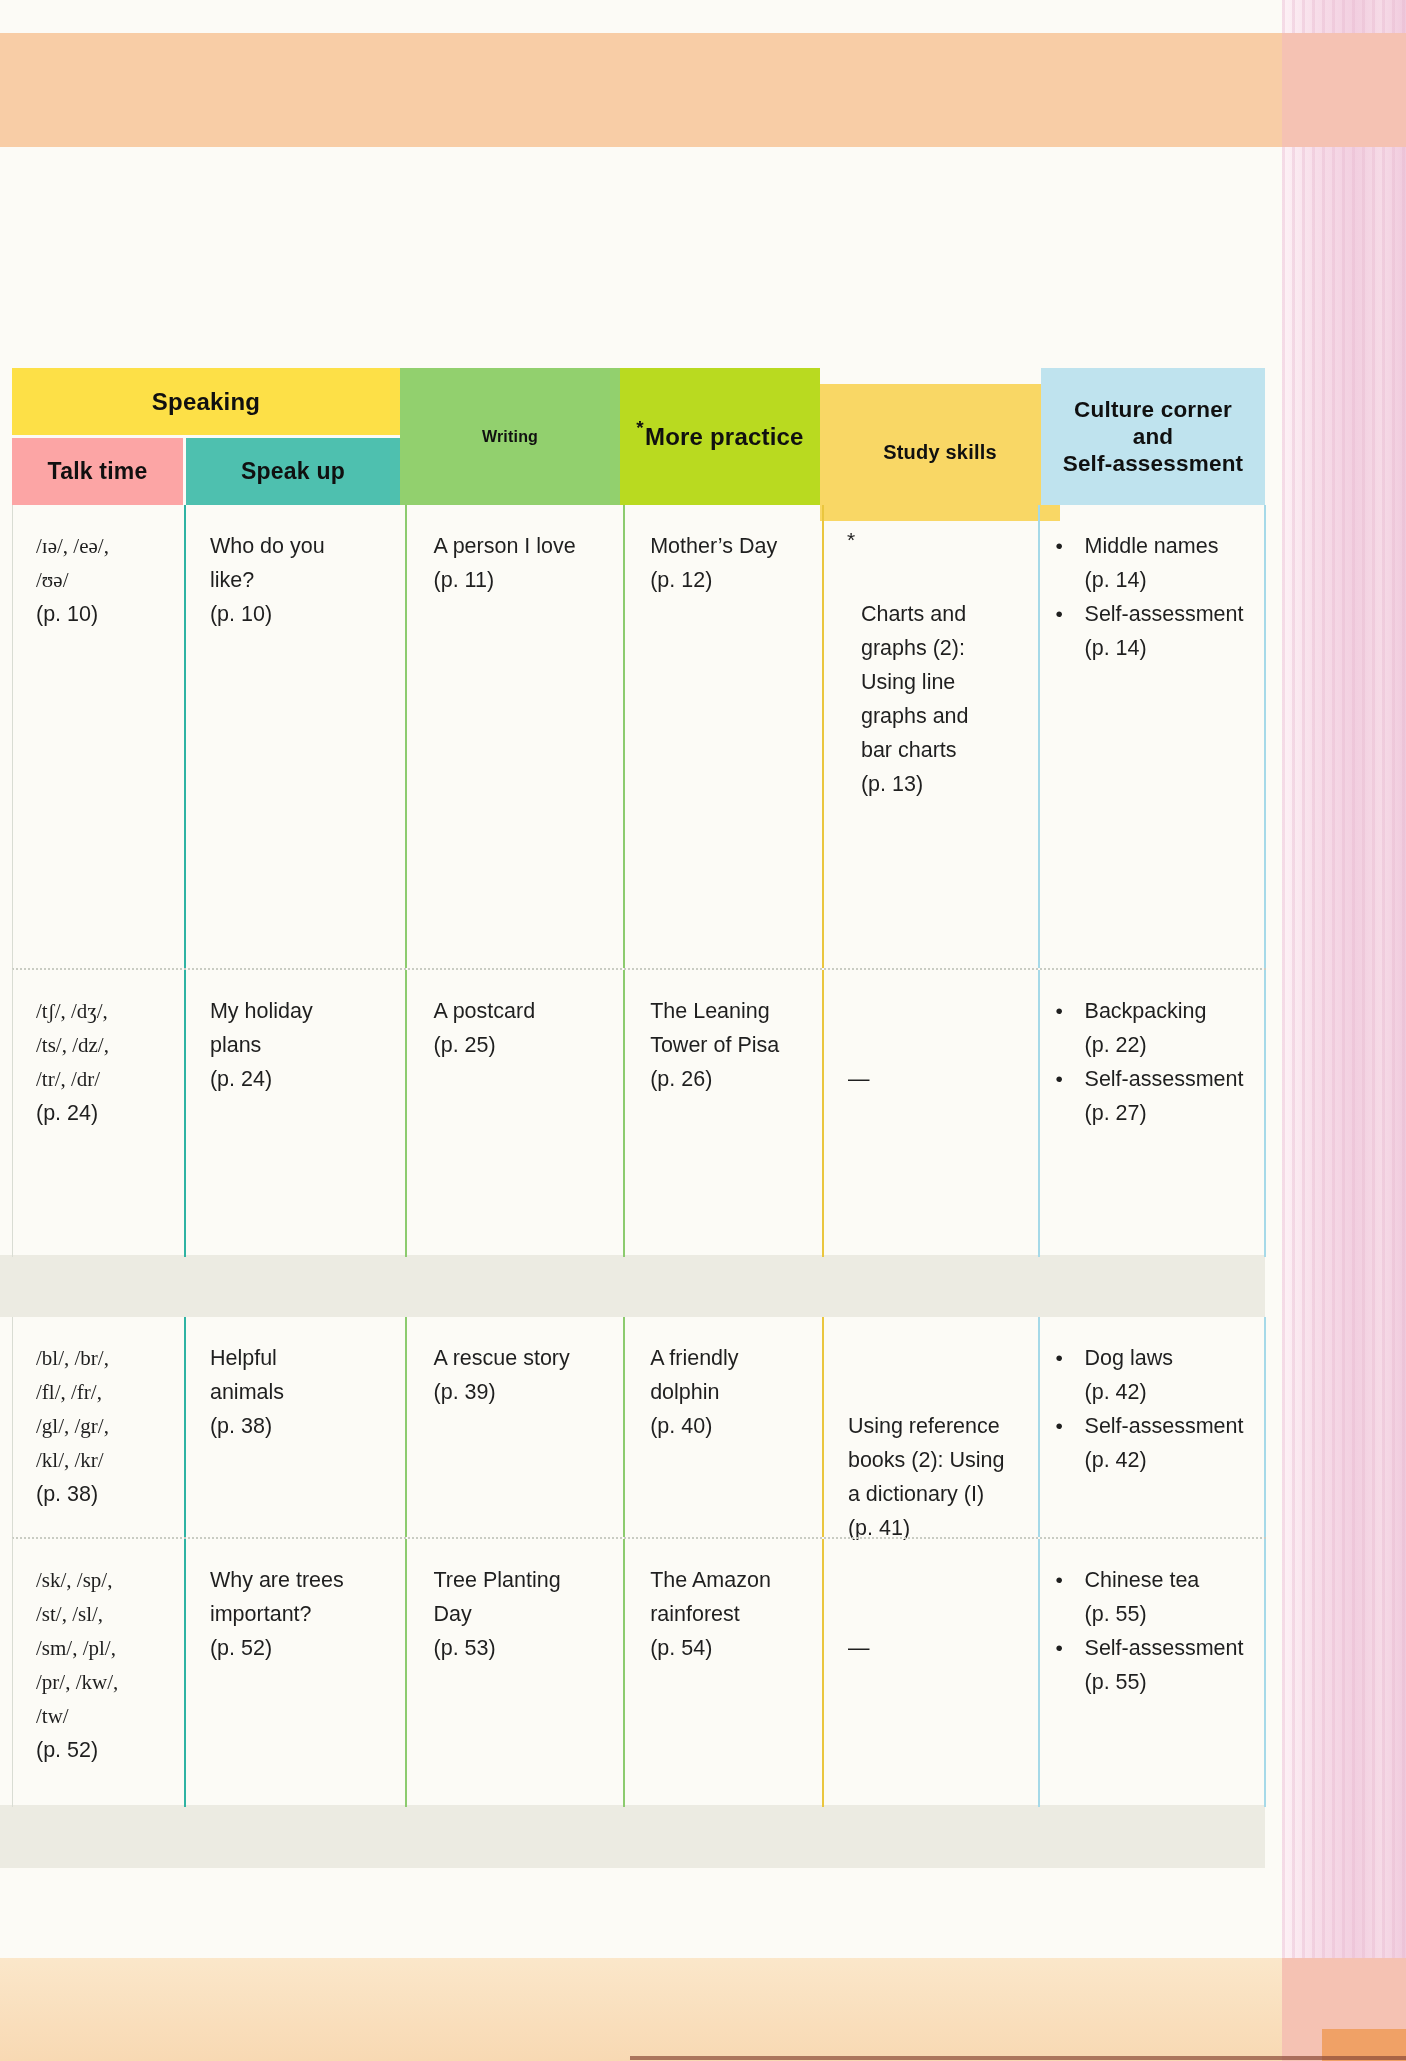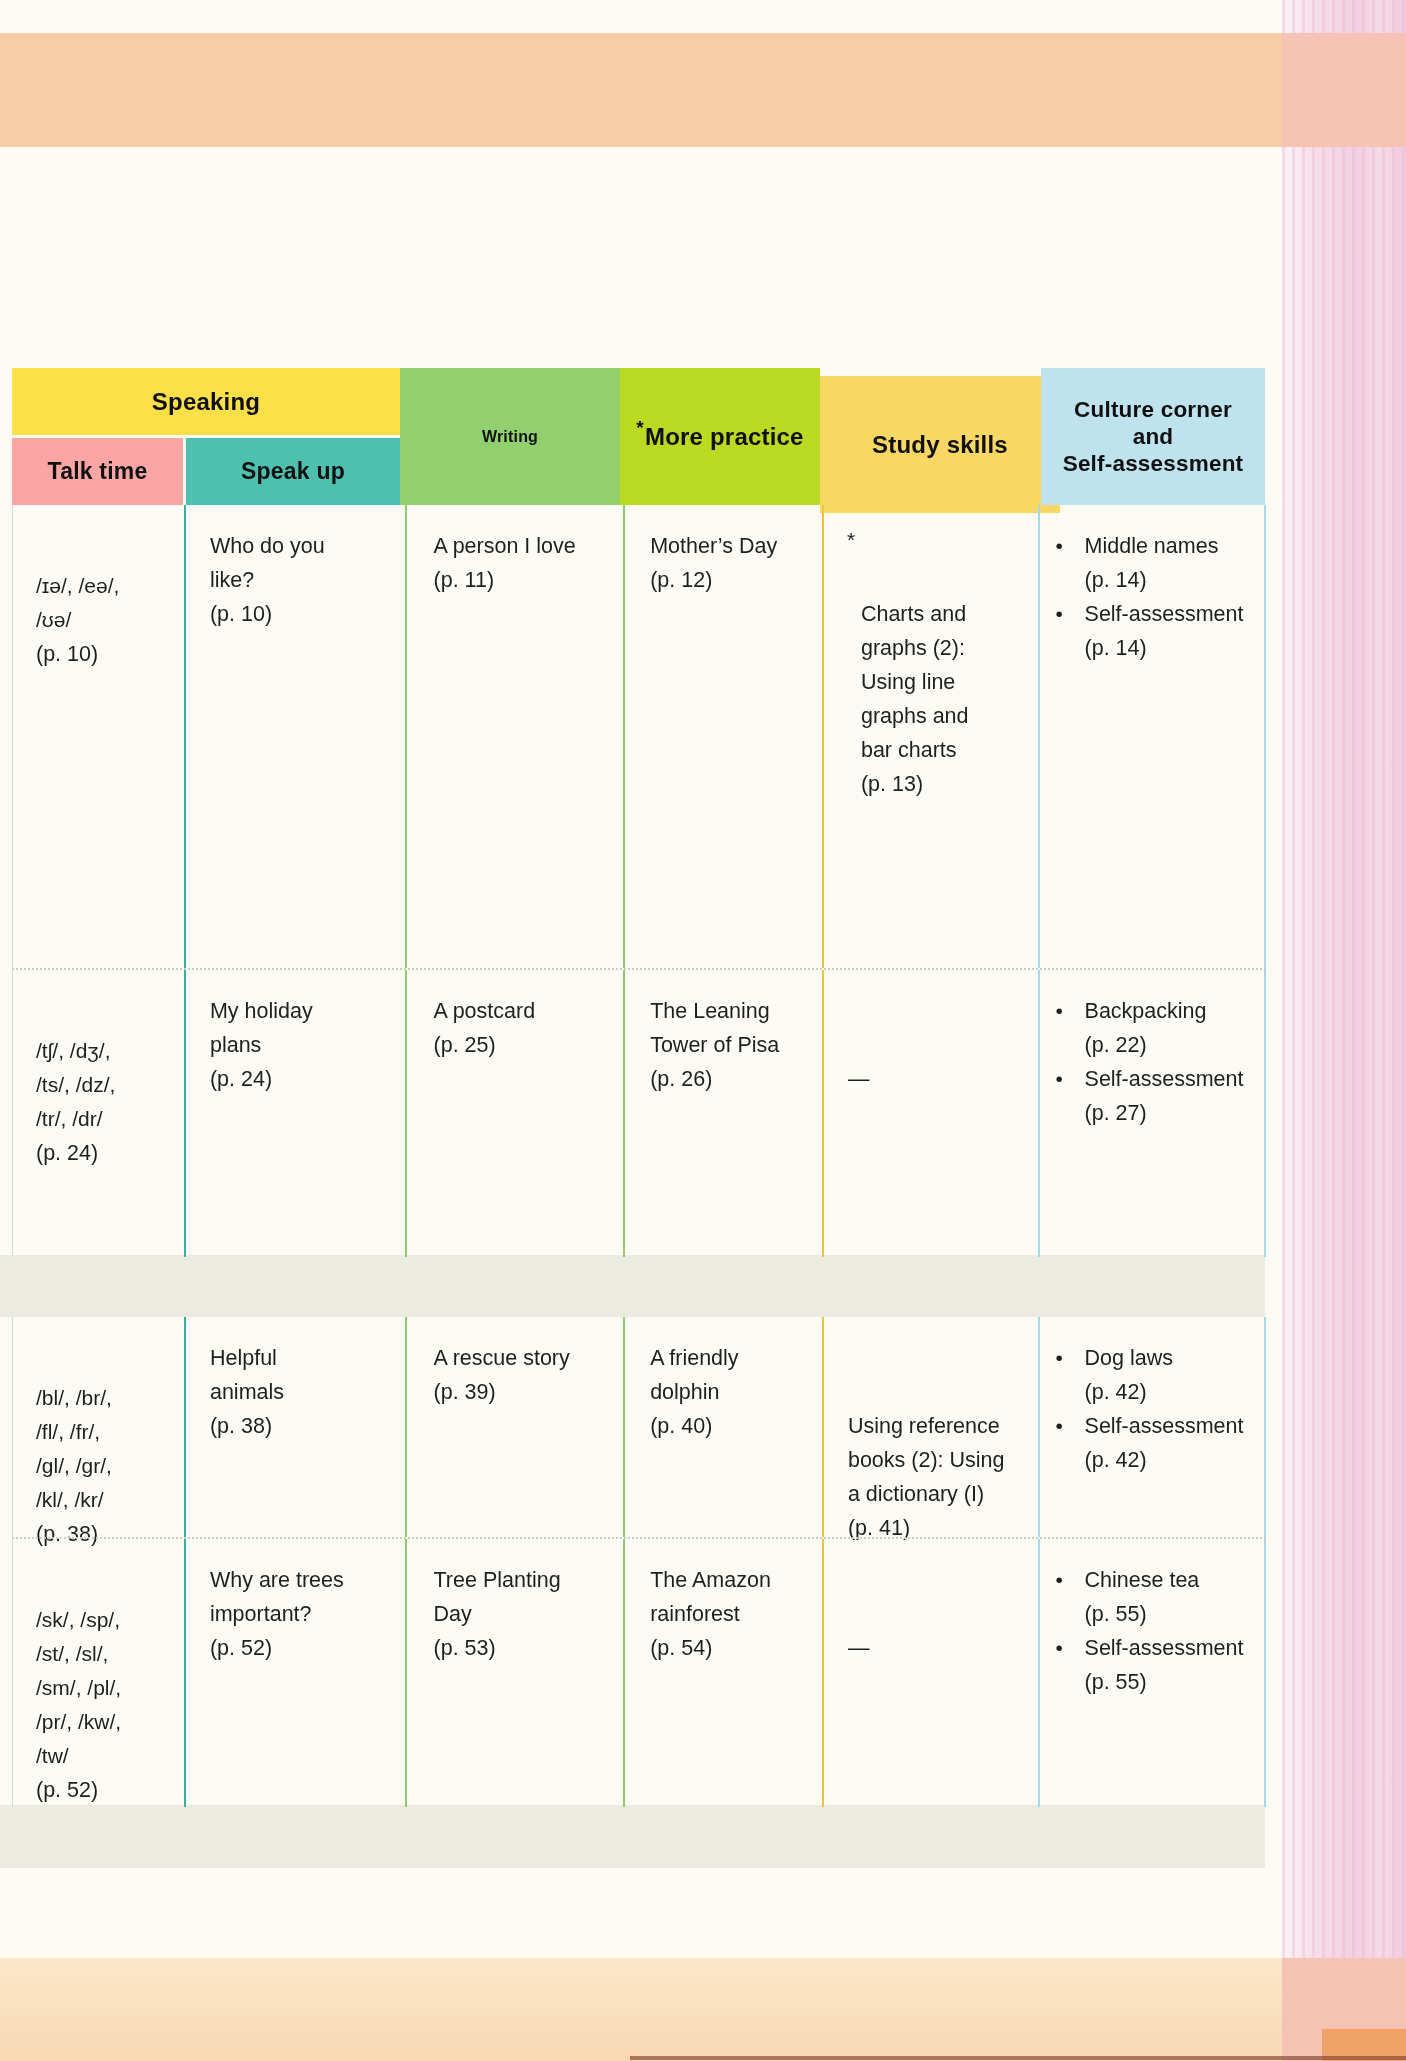--- a/index.html
+++ b/index.html
@@ -33,21 +33,21 @@
   .hcell {
     position:absolute; box-sizing:border-box; display:flex; flex-direction:row;
     align-items:center; justify-content:center;
     font-weight:bold; color:#101010; letter-spacing:0.2px;
   }
   #h-speaking { left:0;      top:0;    width:388px; height:67px;  font-size:24px; }
   #h-talk     { left:0;      top:70px; width:171px; height:67px;  font-size:23px; }
   #h-speak    { left:174px;  top:70px; width:214px; height:67px;  font-size:23px; }
   #h-writing  { left:388px;  top:0;    width:220px; height:137px; font-size:16px; }
   #h-more     { left:608px;  top:0;    width:200px; height:137px; font-size:24px; }
-  #h-study    { left:808px;  top:8px;    width:240px; height:137px; font-size:24px; }
+  #h-study    { left:808px;  top:16px;    width:240px; height:137px; font-size:20px; }
   #h-culture  { left:1029px; top:0;    width:224px; height:137px; font-size:22.5px;
                 line-height:27px; text-align:center; white-space:pre-line; }
   .hsup { position:relative; top:-9px; font-size:19px; margin-right:1px; }
 
   
   .trow { position:absolute; left:12px; width:1253px; display:flex; z-index:6;
           border-left:1px solid #d9dcd3; box-sizing:content-box; }
   #row1 { top:505px;  height:463px; }
   #row2 { top:968px;  height:287px; border-top:2px dotted #c9ccc3; }
   #row3 { top:1317px; height:220px; }
@@ -56,21 +56,21 @@
   .cell { box-sizing:border-box; padding:24px 8px 0 24px;
           font-size:21.5px; line-height:34px; color:#1f1f1f; }
   .pre  { white-space:pre-line; }
   .c1 { width:174px; border-right:2px solid #2fb3a3; padding-left:23px; }
   .c2 { width:222px; border-right:2px solid #8ccb6e; }
   .c3 { width:220px; border-right:2px solid #8ccb6e; padding-left:27px; }
   .c4 { width:200px; border-right:2px solid #eac63e; padding-left:25px; }
   .c5 { width:217px; border-right:2px solid #a6d9e8; }
   .c6 { width:228px; border-right:2px solid #a6d9e8; padding-left:16px; padding-right:2px; }
 
-  .ipa { font-family:Liberation Sans, sans-serif; font-size:21px; white-space:pre-line;margin-top:40px; }
+  .ipa { font-family:Liberation Serif, serif; font-size:21px; white-space:pre-line; }
   .pg  { white-space:pre-line; }
 
   .ss { position:relative; white-space:pre-line; }
   .has-ast { margin-left:13px; }
   .ss-ast { position:absolute; left:-14px; top:-6px; font-size:21px; }
 
   ul.cul { list-style:none; margin:0; padding:0; }
   ul.cul li { display:flex; }
   .blt { width:29px; flex:none; font-size:21px; }
   .ct  { white-space:pre-line; flex:1; }

